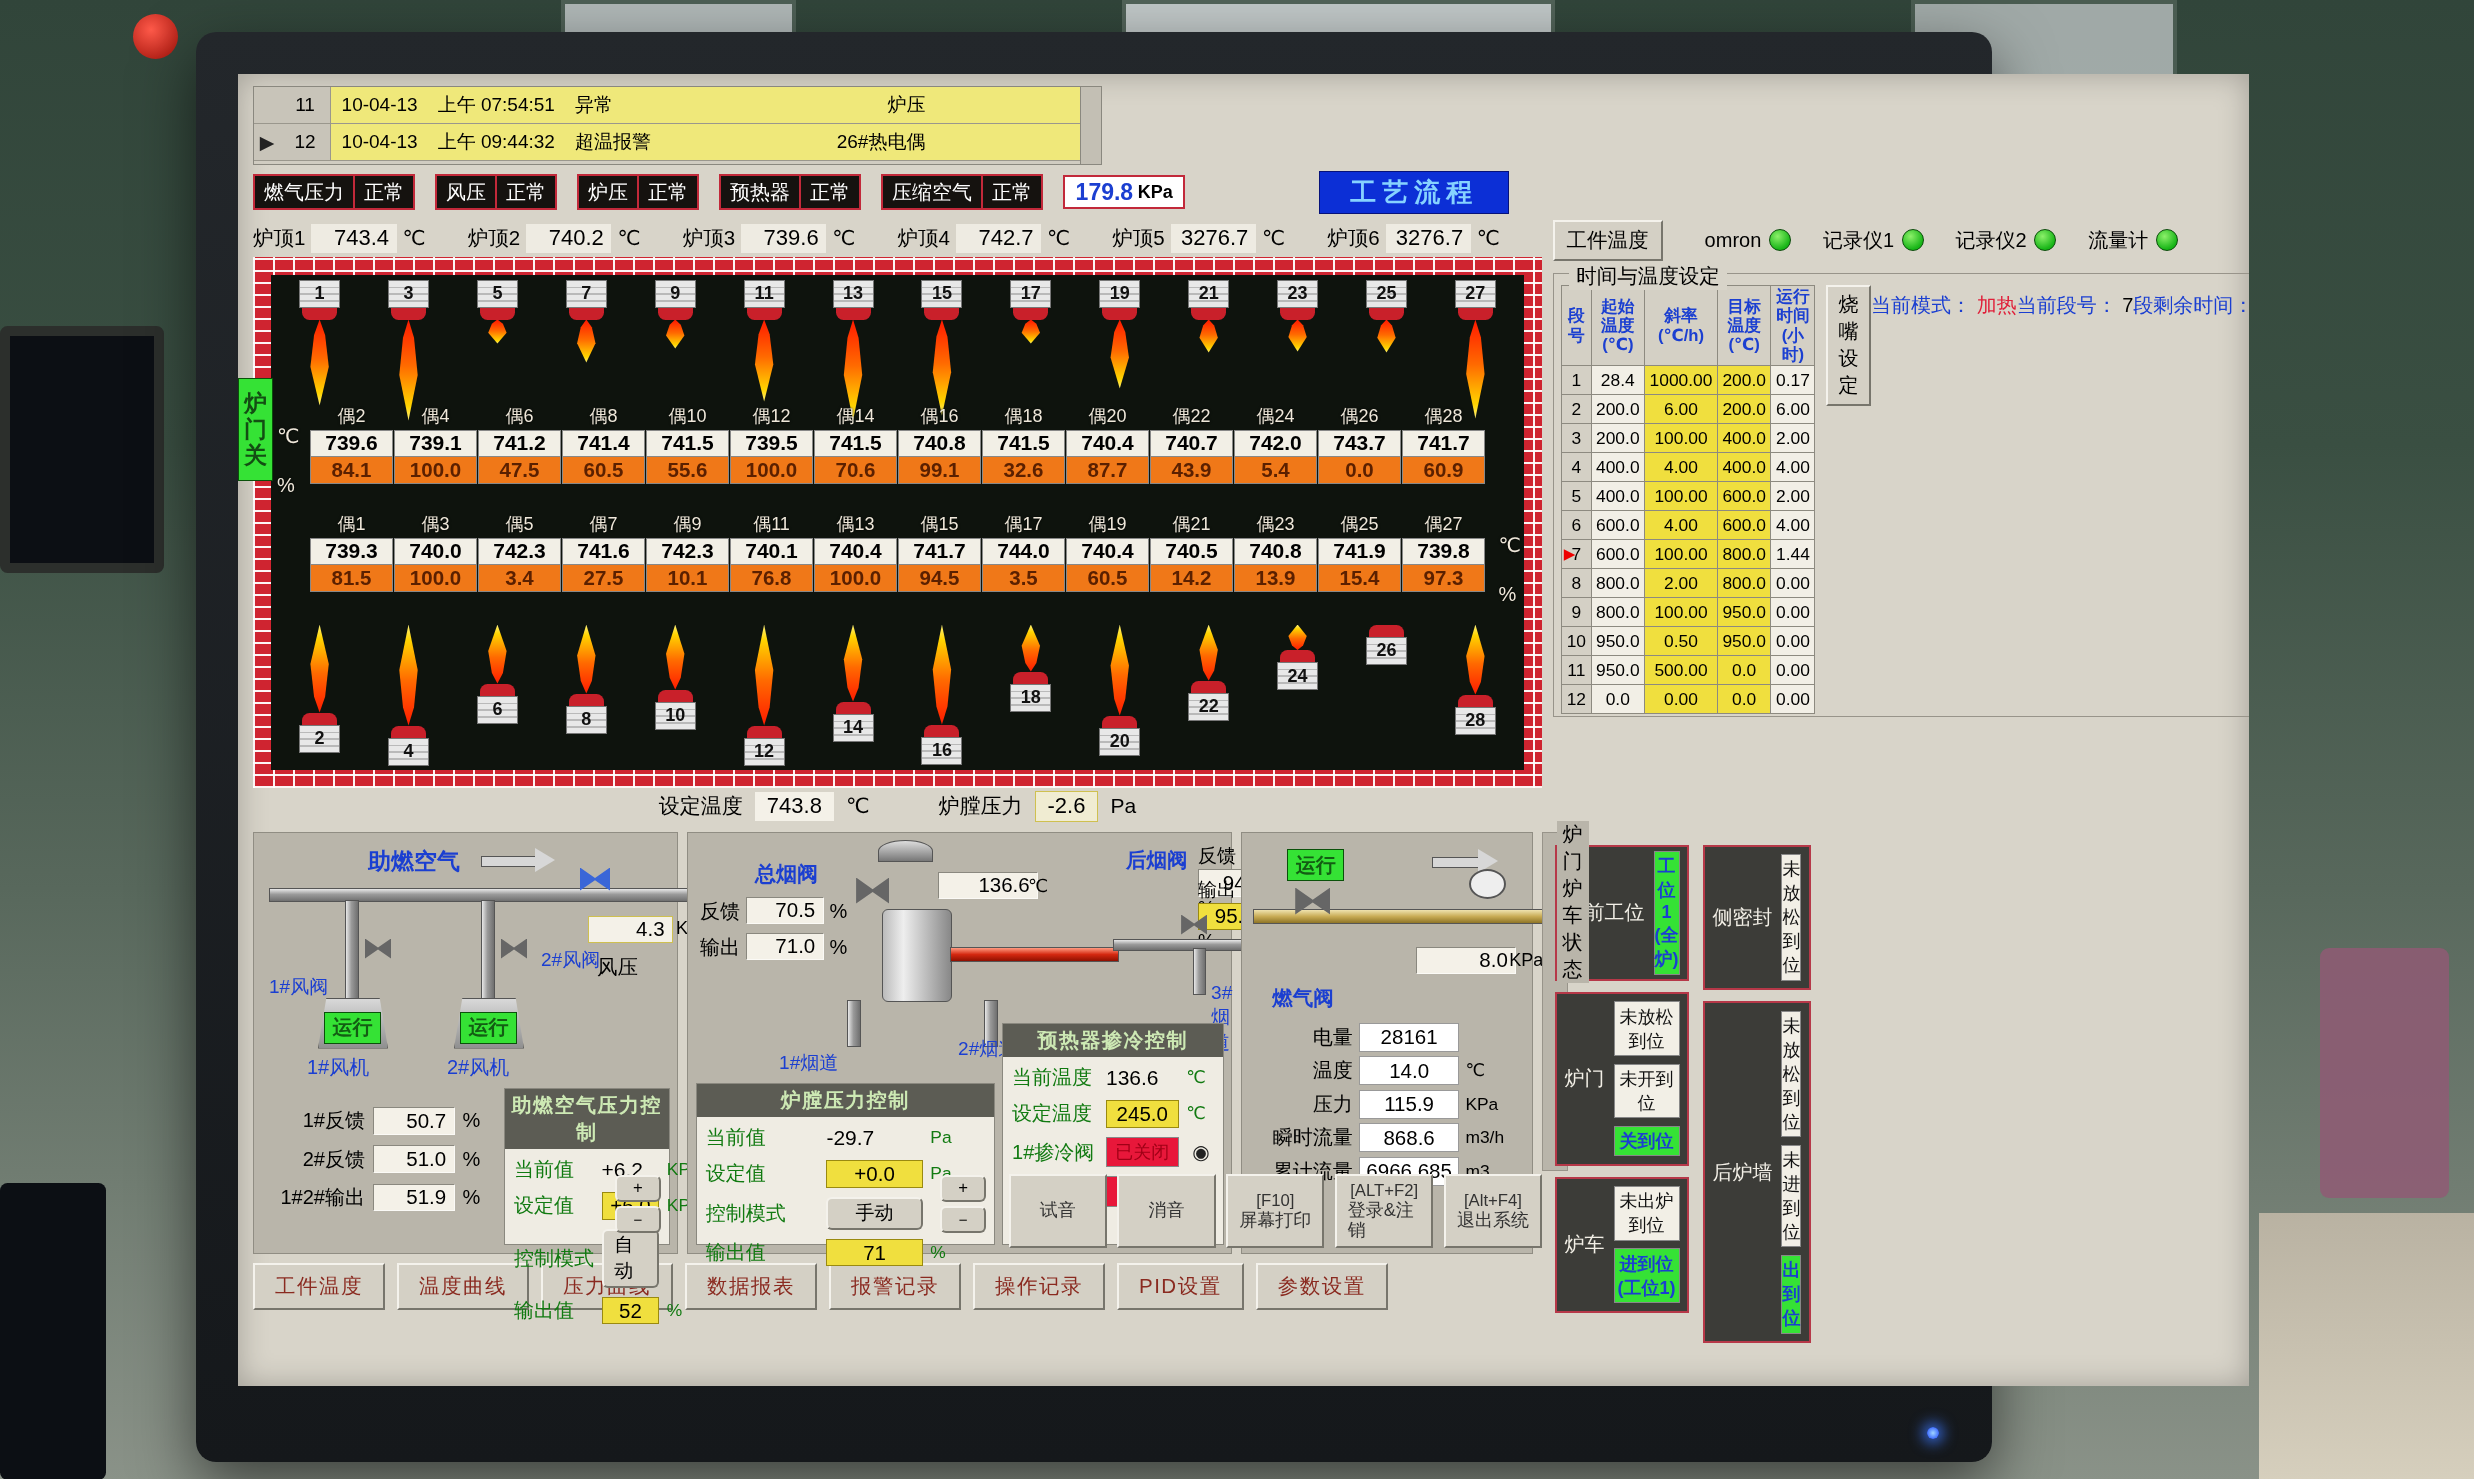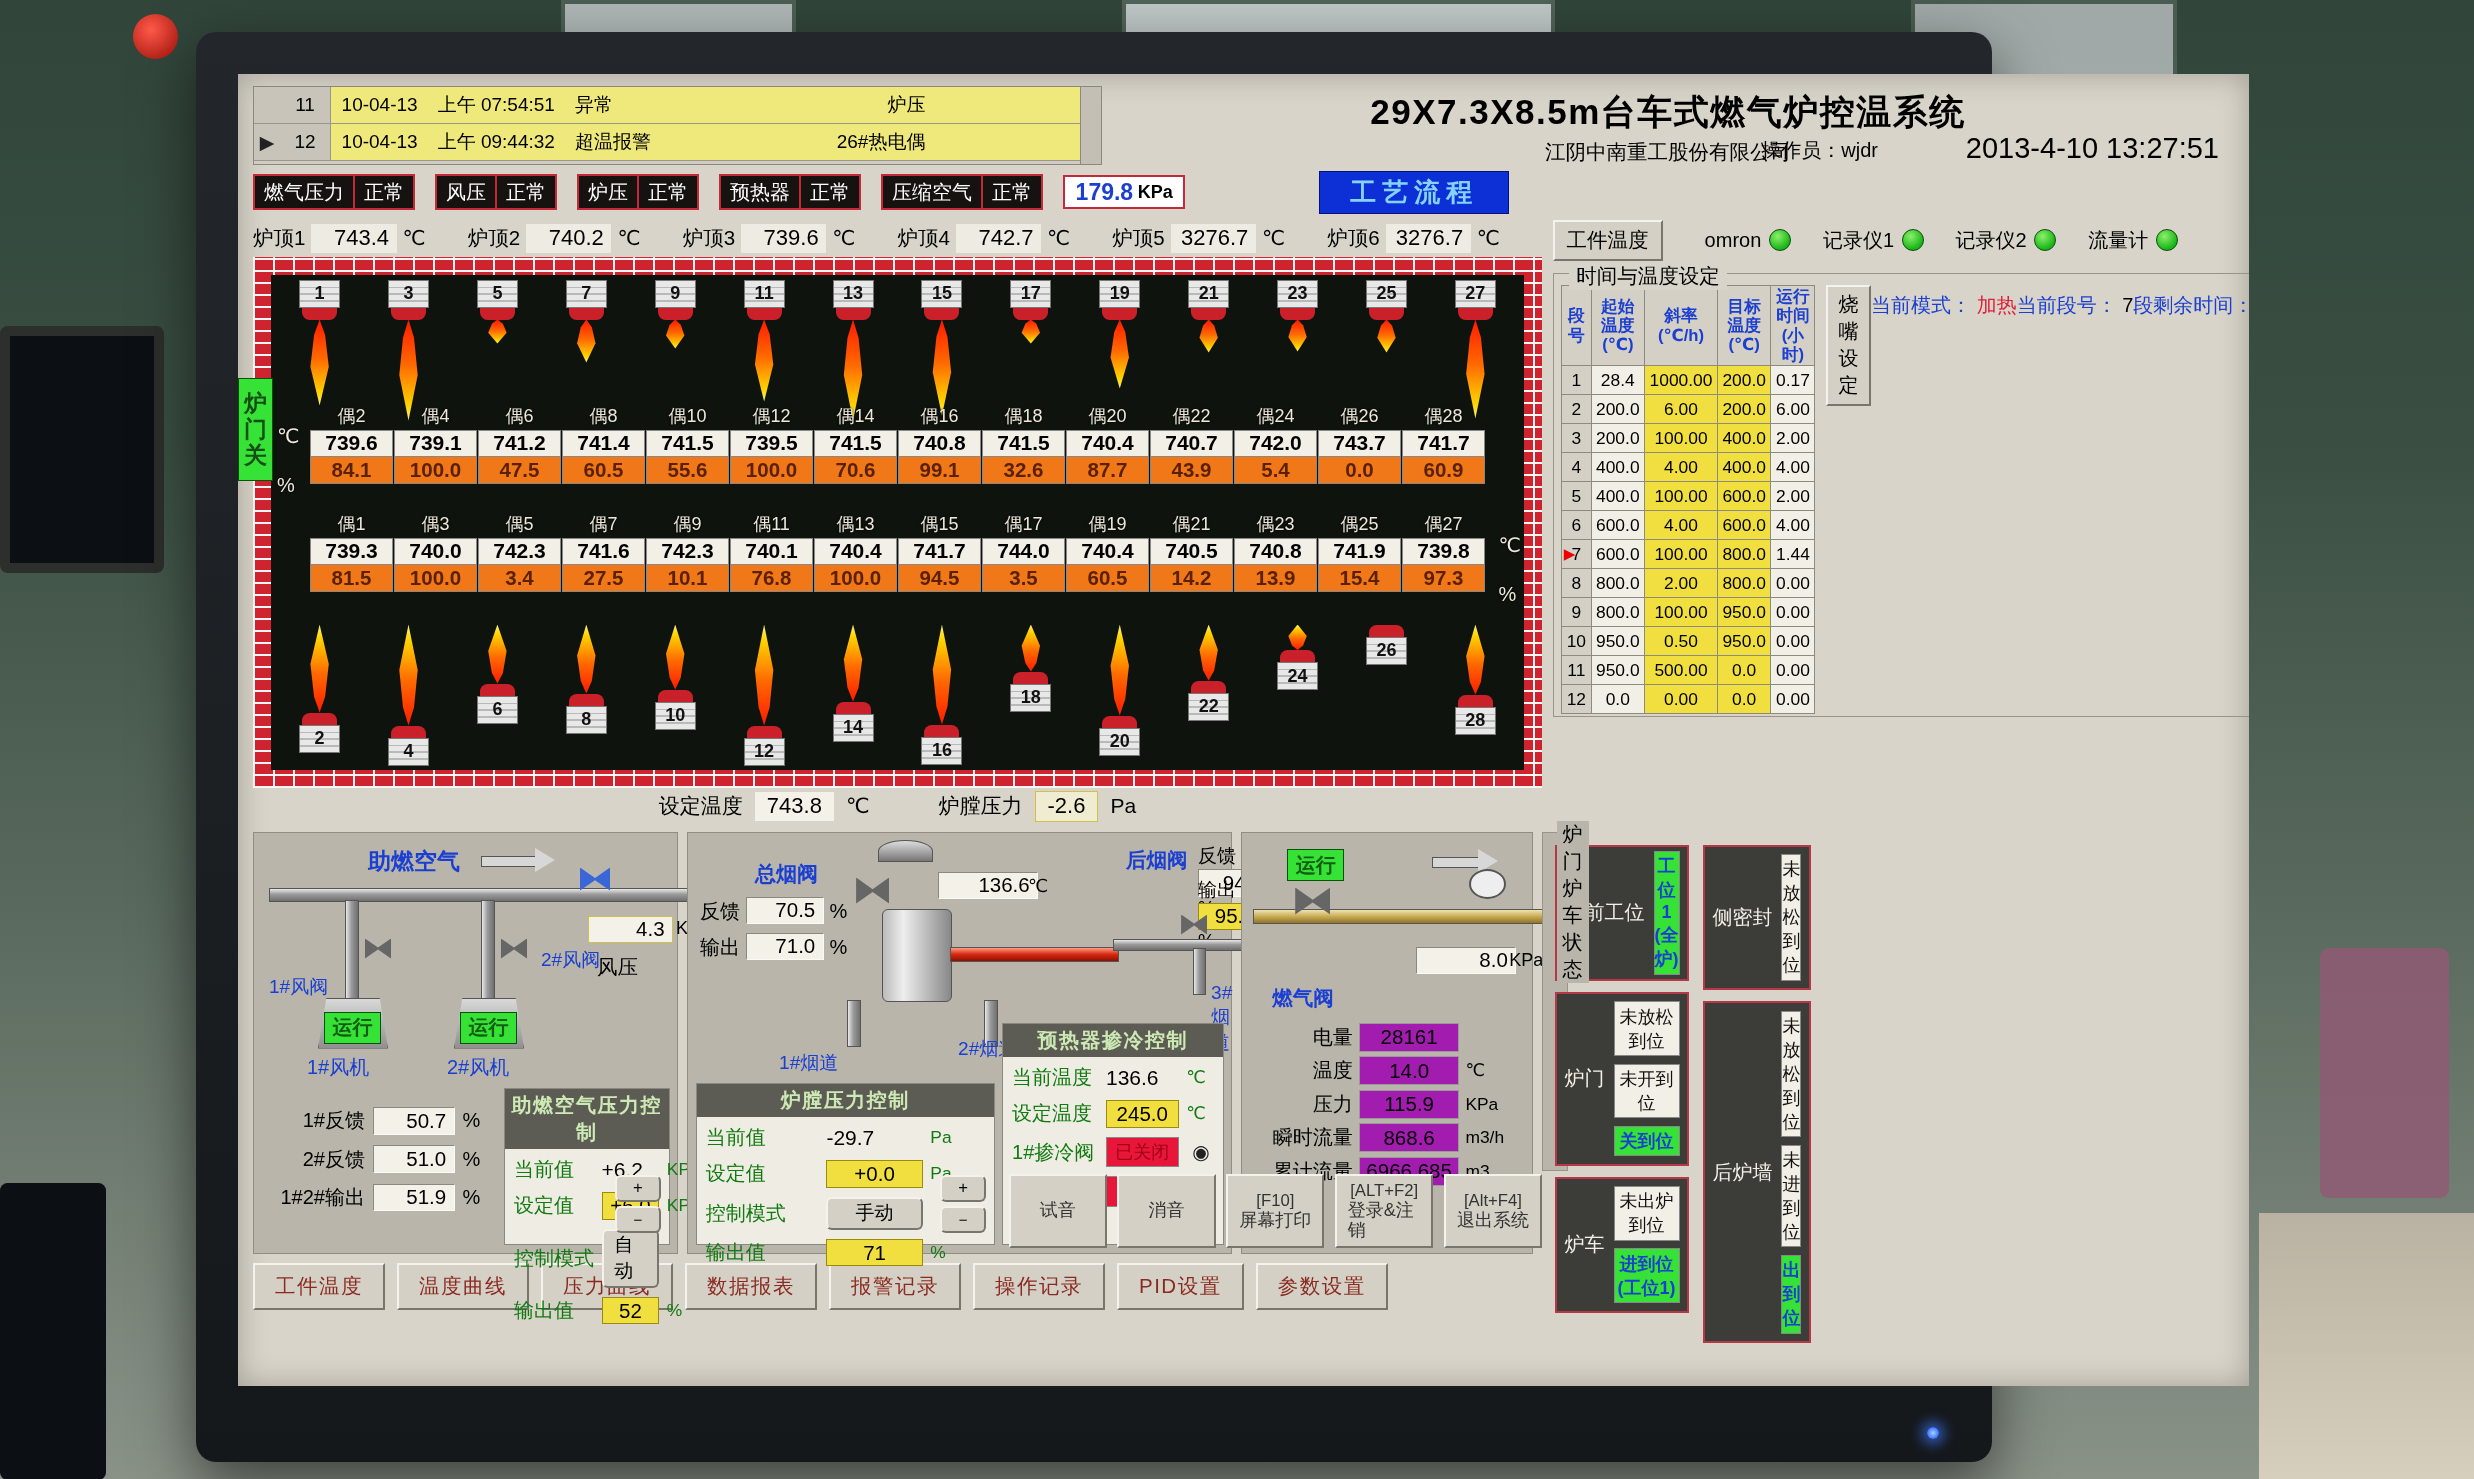--- a/index.html
+++ b/index.html
@@ -137,21 +137,21 @@
   .ctrl-body .un{color:#117a11;font-size:17.4px;}
   .mode-btn{font-size:19px;padding:1.5px 10.6px;border-radius:6px;}
   .pm{display:flex;flex-direction:column;gap:4.5px;position:absolute;right:7.6px;bottom:10.6px;}
   .pm .btn{width:42px;height:23px;font-size:16.7px;border-radius:6px;}
   .redbox{background:#e8173a;color:#a00016;font-size:18px;text-align:center;padding:2.3px 0;border:1.5px solid #888;}
   .eye{font-size:20px;color:#222;margin-left:6px;}
   
   #gas-meters{position:absolute;left:13.6px;top:190px;right:13.6px;display:flex;flex-direction:column;gap:4.5px;}
   .meter{display:flex;align-items:center;font-size:20px;}
   .meter .lb{width:97px;text-align:right;margin-right:6px;}
-  .meter .val{flex:1;background:#a21caf;border:0.8px solid #999;text-align:center;padding:1.5px 0;font-size:20.5px;}
+  .meter .val{flex:1;background:#ffffff;border:0.8px solid #999;text-align:center;padding:1.5px 0;font-size:20.5px;}
   .meter .un{width:53px;margin-left:6px;font-size:17.4px;}
   
   #door-group{position:absolute;inset:0 0 83px 0;border:1.5px solid #98948a;padding:12px;background:#b9b5aa;}
   #door-title{position:absolute;top:-12px;left:13.6px;background:#b9b5aa;padding:0 6px;font-size:20px;}
   #door-cols{display:flex;gap:13.6px;height:100%;}
   .door-col{flex:1;display:flex;flex-direction:column;gap:10.6px;}
   .dblock{background:#3c3c38;border:2.3px solid #b63848;padding:7.6px;display:flex;align-items:center;gap:9px;}
   .dblock .dl{color:#f2efe6;font-size:20px;white-space:nowrap;}
   .dstack{flex:1;display:flex;flex-direction:column;gap:7.6px;}
   .dstat{background:#f2efe6;border:1.5px solid #888;text-align:center;font-size:18px;padding:2.3px 0;color:#111;}
@@ -200,26 +200,20 @@
                     <div class="alarm-main">
                       <span>10-04-13</span>
                       <span>上午 09:44:32</span>
                       <span>超温报警</span>
                       <span class="tag">26#热电偶</span>
                     </div>
                   </div>
                 </div>
               </div>
             <div id="alarm-scroll"></div>
-          </div>
-          <div id="title-block">
-            <div id="main-title">29X7.3X8.5m台车式燃气炉控温系统</div>
-            <div id="company">江阴中南重工股份有限公司</div>
-            <div id="operator"><span>操作员：</span><span>wjdr</span></div>
-            <div id="datetime">2013-4-10 13:27:51</div>
           </div>
         </div>
 
         <div id="status-row">
           <div id="status-chips" style="display:flex;gap:20px;">
               <div class="chip">
                 <span class="lbl">燃气压力</span>
                 <span class="val">正常</span>
               </div>
               <div class="chip">

